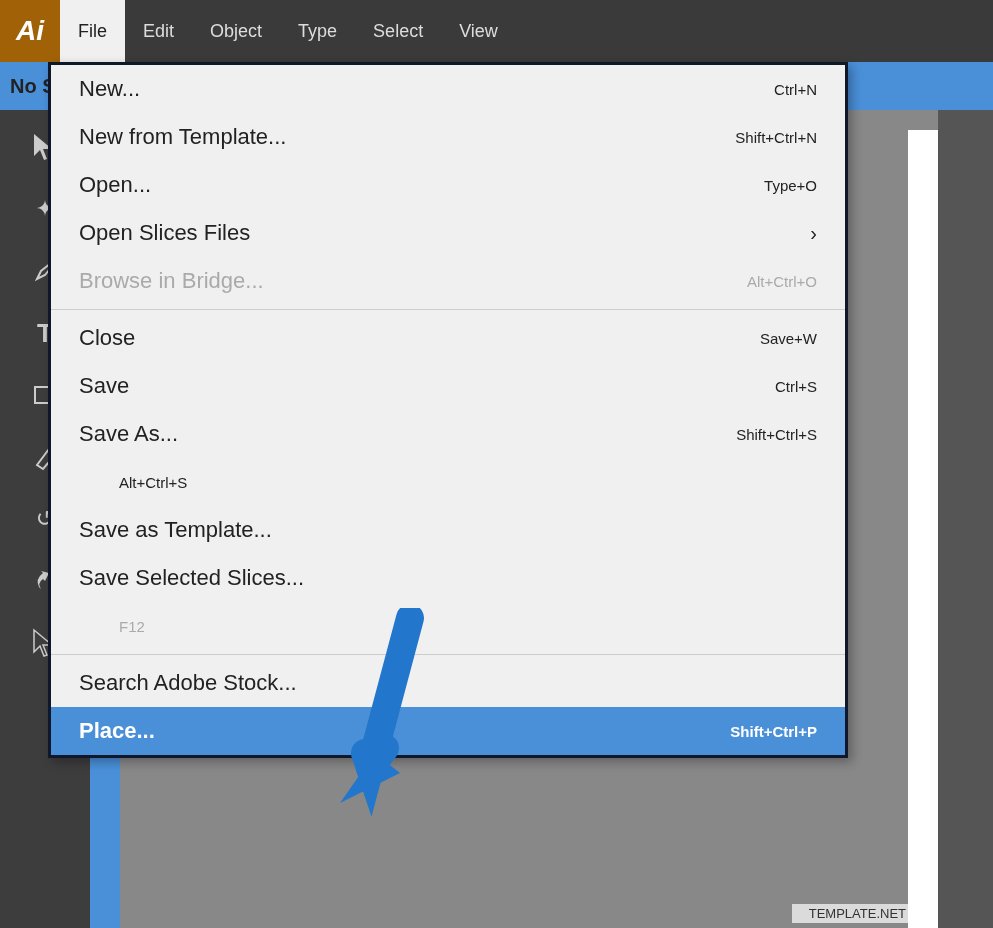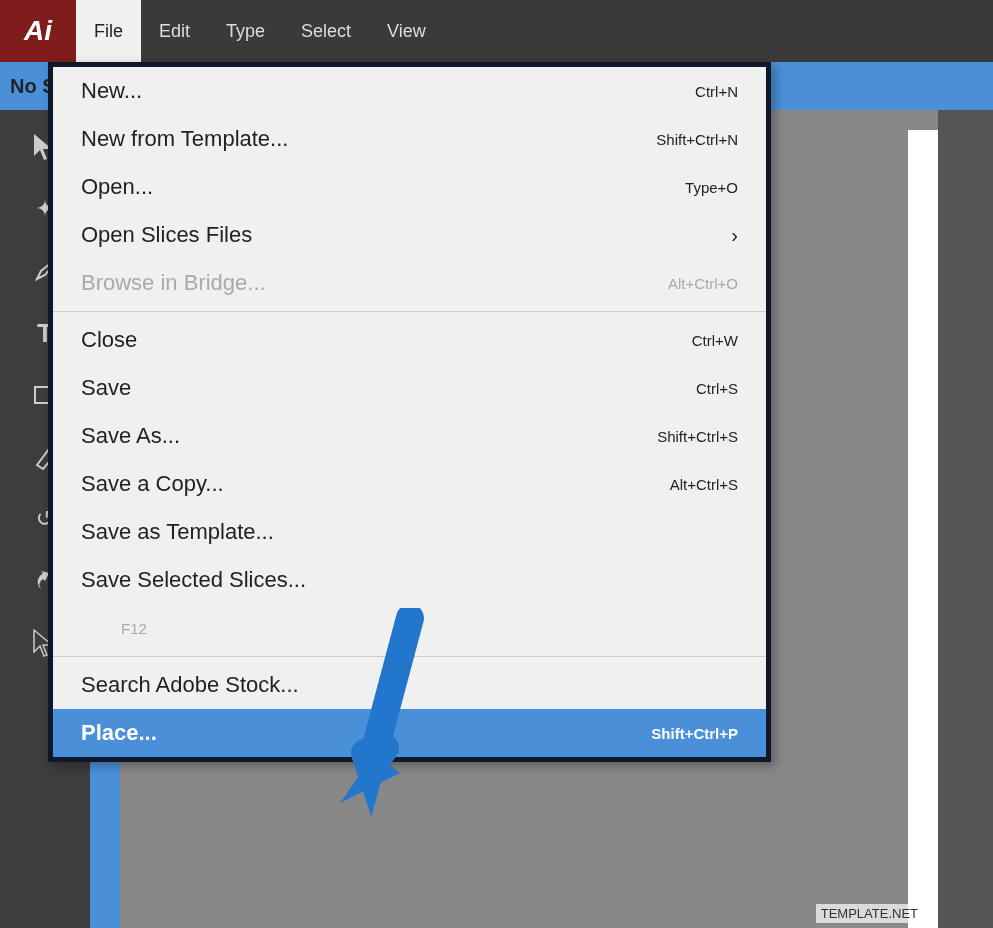--- a/index.html
+++ b/index.html
@@ -27,23 +27,23 @@
       right: 0;
       height: 62px;
       background: #3a3a3a;
       display: flex;
       align-items: center;
       padding: 0 0 0 0;
       z-index: 10;
     }
 
     .ai-logo {
-      width: 76px;
+      width: 60px;
       height: 62px;
-      background: #7f1d1d;
+      background: #a16207;
       display: flex;
       align-items: center;
       justify-content: center;
       font-size: 28px;
       font-weight: bold;
       color: white;
       font-style: italic;
       flex-shrink: 0;
     }
 
@@ -145,23 +145,23 @@
       right: 0;
       width: 30px;
       bottom: 0;
       background: white;
     }
 
     .dropdown-menu {
       position: absolute;
       top: 62px;
       left: 48px;
-      width: 723px;
+      width: 800px;
       background: #f0f0f0;
-      border: 5px solid #0f172a;
+      border: 3px solid #0f172a;
       box-shadow: 4px 4px 10px rgba(0,0,0,0.3);
       z-index: 200;
     }
 
     .menu-row {
       display: flex;
       align-items: center;
       justify-content: space-between;
       padding: 10px 28px 10px 28px;
       font-size: 22px;
@@ -211,34 +211,35 @@
     }
 
     
     .watermark {
       position: absolute;
       bottom: 5px;
       right: 70px;
       font-size: 13px;
       color: #333;
       background: rgba(255,255,255,0.7);
-      padding: 2px 5px;
+      padding: 2px 17px;
       z-index: 400;
     }
   </style>
 </head>
 <body>
 
 <div class="app-bg"></div>
 
 <div class="menubar">
   <div class="ai-logo">Ai</div>
   <div class="menu-items">
     <div class="menu-item active">File</div>
     <div class="menu-item">Edit</div>
+    <div class="menu-item">Object</div>
     <div class="menu-item">Type</div>
     <div class="menu-item">Select</div>
     <div class="menu-item">View</div>
   </div>
 </div>
 
 <div class="subtitle-bar">
   <span class="no-se-label">No Se</span>
 </div>
 
@@ -317,35 +318,34 @@
   </div>
 
   <div class="menu-row disabled">
     <span class="label">Browse in Bridge...</span>
     <span class="shortcut">Alt+Ctrl+O</span>
   </div>
   <div class="menu-divider"></div>
 
   <div class="menu-row">
     <span class="label">Close</span>
-    <span class="shortcut">Ctrl+W</span>
+    <span class="shortcut">Save+W</span>
   </div>
 
   <div class="menu-row">
     <span class="label">Save</span>
     <span class="shortcut">Ctrl+S</span>
   </div>
 
   <div class="menu-row">
     <span class="label">Save As...</span>
     <span class="shortcut">Shift+Ctrl+S</span>
   </div>
 
   <div class="menu-row">
-    <span class="label">Save a Copy...</span>
     <span class="shortcut">Alt+Ctrl+S</span>
   </div>
 
   <div class="menu-row">
     <span class="label">Save as Template...</span>
     <span class="shortcut"></span>
   </div>
 
   <div class="menu-row">
     <span class="label">Save Selected Slices...</span>

